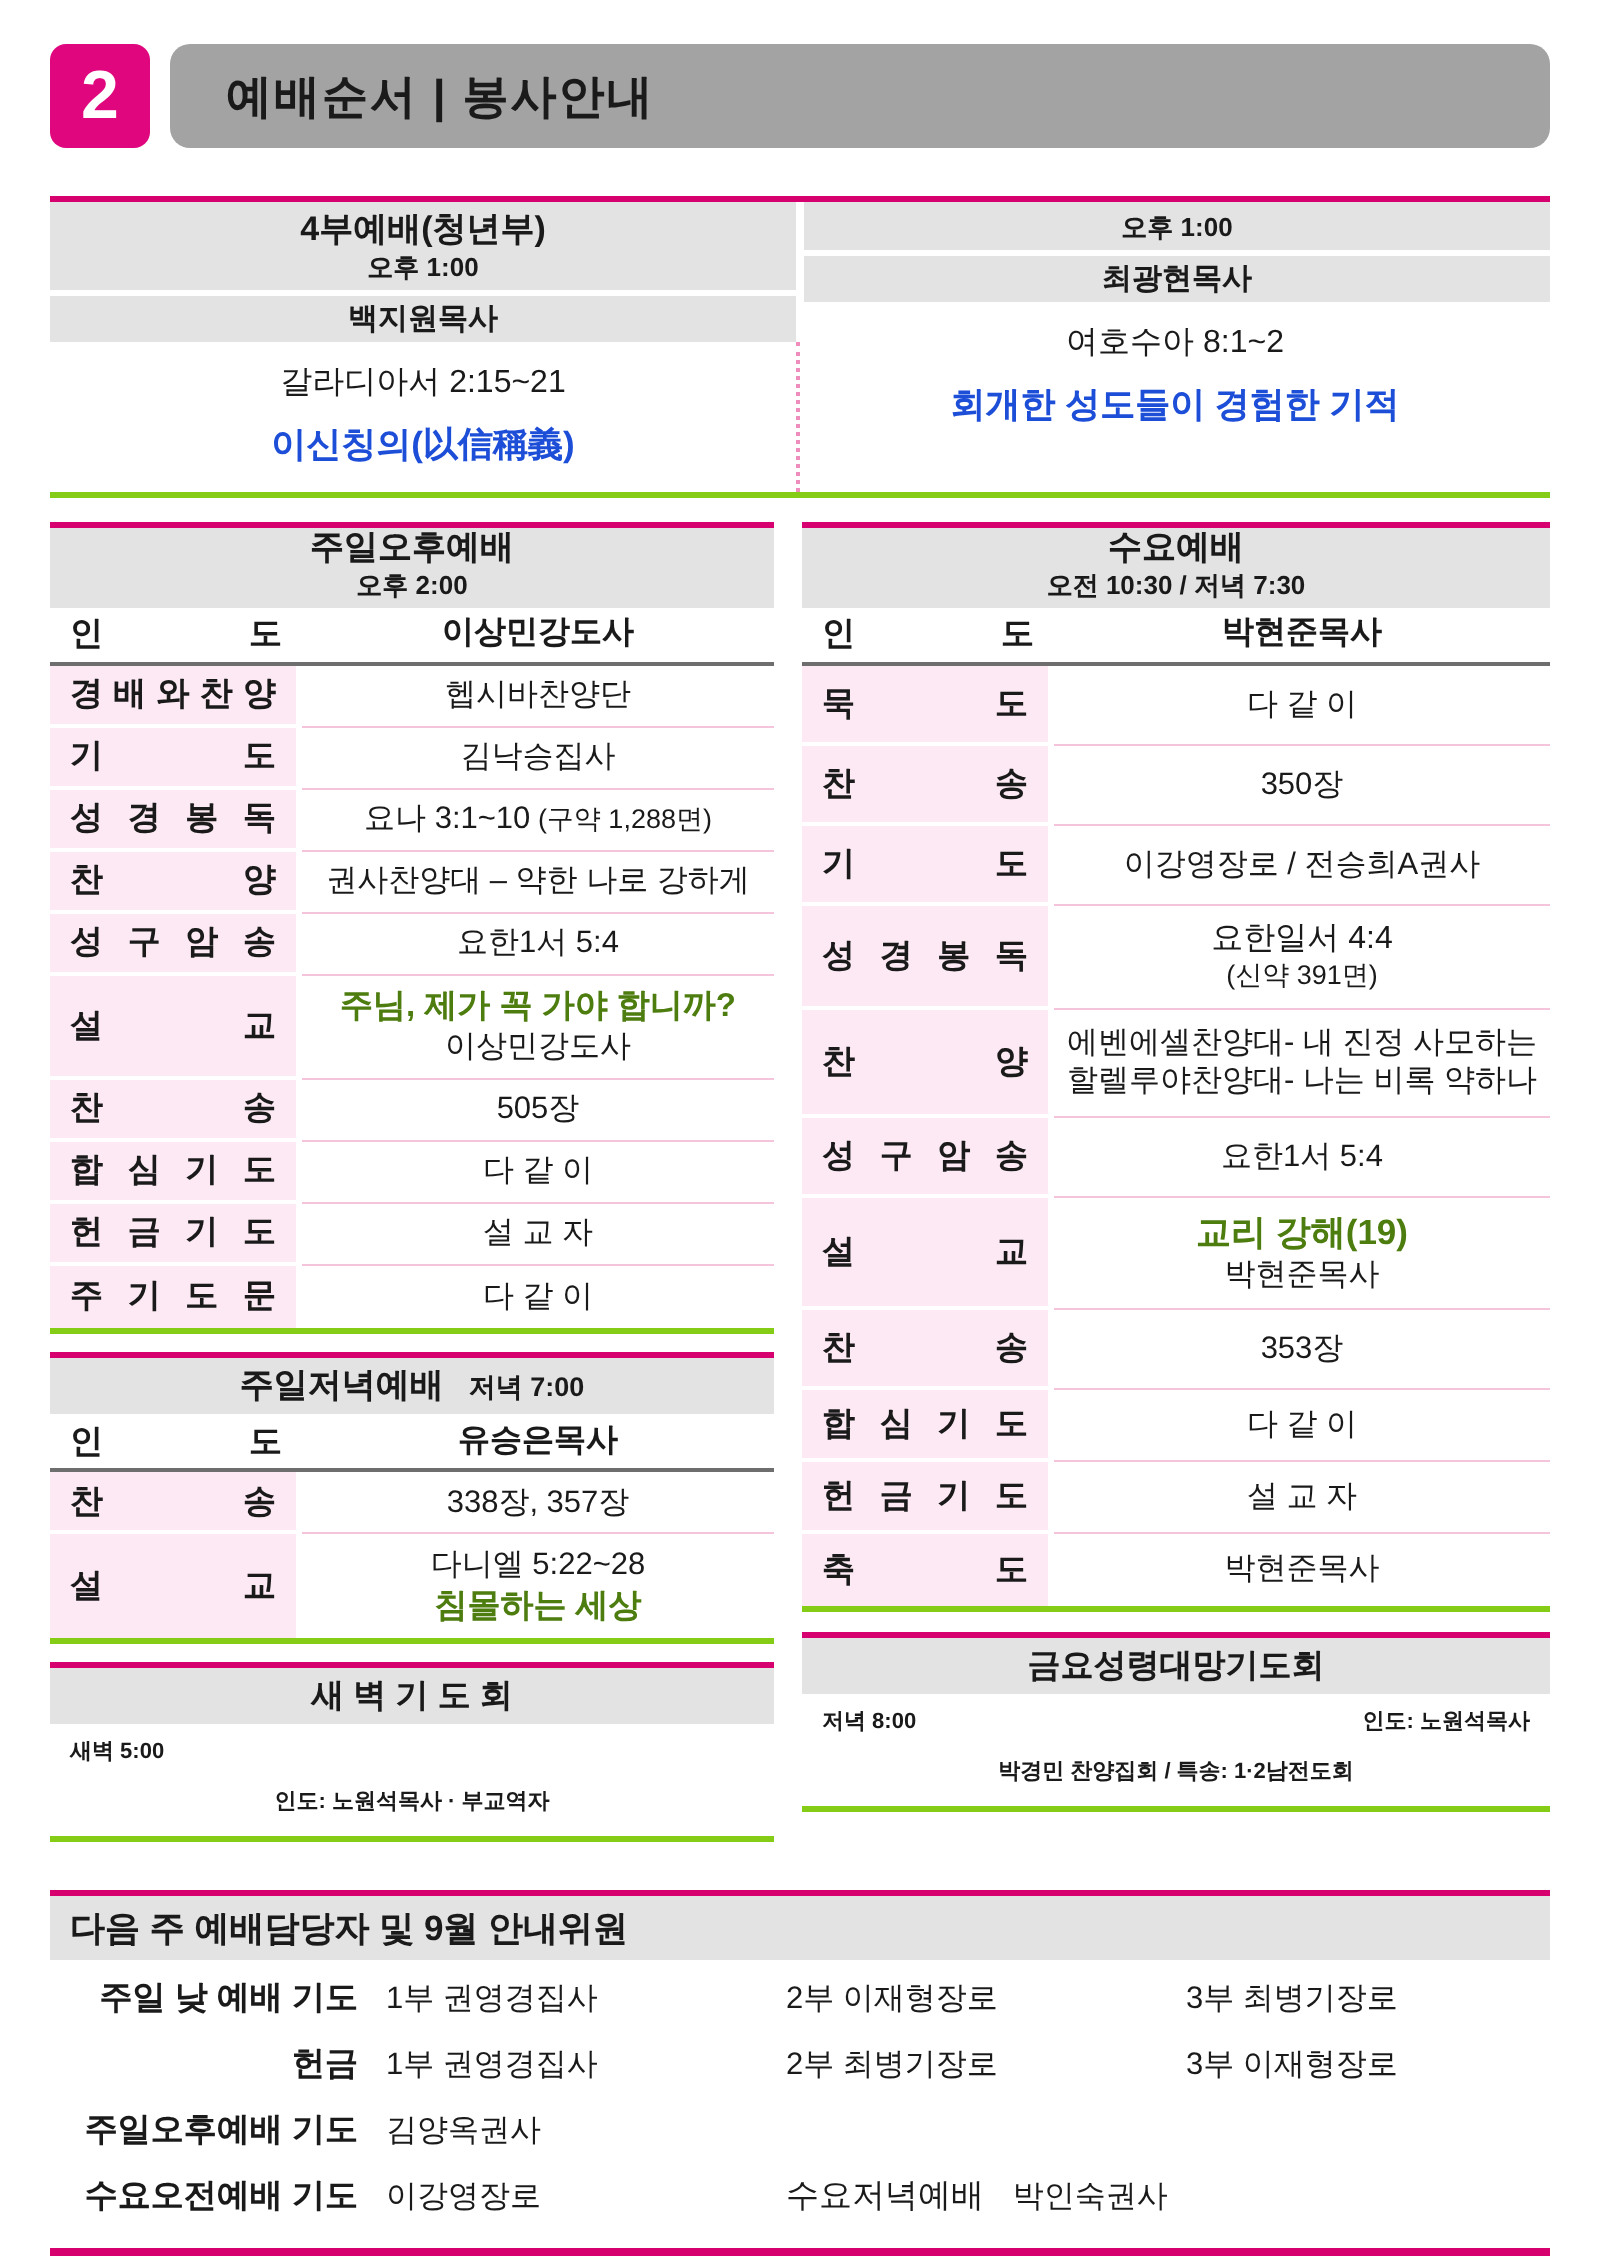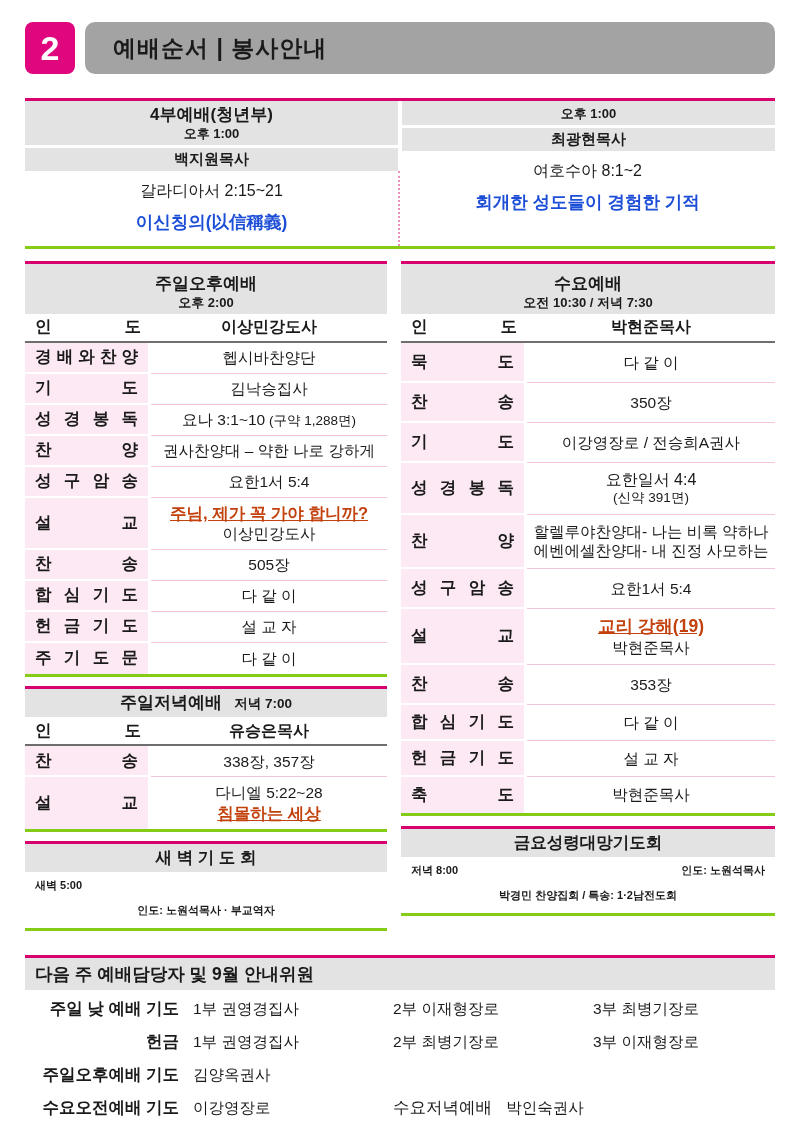--- a/index.html
+++ b/index.html
@@ -43,21 +43,21 @@
   .duo-body { flex:1; text-align:center; padding:10px 0 12px; }
   .duo-col.left .duo-body { border-right:2px dotted #ef8ebc; }
   .duo-scrip { font-size:16px; display:block; }
   .duo-serm { font-size:17.5px; font-weight:bold; display:block; margin-top:8px; }
 
   
   .cols { display:grid; grid-template-columns:362px 1fr; column-gap:14px; margin-top:12px; }
   .stack { display:flex; flex-direction:column; }
 
   
-  .wt-head { text-align:center; padding:10px 0 2px; }
+  .wt-head { text-align:center; padding:0 0 2px; }
   .wt-head .t { font-size:17px; font-weight:bold; line-height:1.2; }
   .wt-head .tm { font-size:13px; font-weight:bold; display:block; }
   .wt-head.inline { padding:4px 0; }
   .wt-head.inline .t { display:inline; }
   .wt-head.inline .tm { display:inline; font-size:13.5px; margin-left:8px; }
 
   .row { display:grid; grid-template-columns:126px 1fr; align-items:stretch; }
   .lbl {
     font-weight:bold; font-size:16.5px; padding:0 10px;
     display:flex; align-items:center;
@@ -71,21 +71,21 @@
   .row.lead { min-height:29px; border-bottom:2px solid #6e6e6e; }
   .row.lead .val { font-weight:bold; font-size:16px; }
   .row.r { min-height:31px; }
   .row.r .lbl { background:#fce9f3; border-bottom:2px solid #fff; margin-right:3px; }
   .row.r .val { border-bottom:1px solid #f4c3dc; }
   .row.r:last-child .lbl { border-bottom:none; }
   .row.r:last-child .val { border-bottom:none; }
   .tall .row.r { min-height:40px; }
   .bold { font-weight:normal; }
   .note { font-weight:normal; font-size:13.5px; }
-  .serm-line { font-weight:bold; font-size:16.5px; color:#c2410c;text-decoration:underline; }
+  .serm-line { font-weight:bold; font-size:16.5px; color:#4d7c0f; }
 
   
   .pr-head { text-align:center; font-size:16.5px; font-weight:bold; padding:3px 0; }
   .pr-body { padding:6px 10px 10px; font-size:11px;font-weight:bold; }
   .pr-top { display:flex; justify-content:space-between; }
   .pr-center { text-align:center; margin-top:10px; }
 
   
   .bottom { margin-top:24px; border-top:3px solid #d6006e; border-bottom:4px solid #d6006e; }
   .bottom-head { font-size:17.5px; font-weight:bold; padding:4px 10px; }
@@ -364,22 +364,22 @@
           </div>
         </div>
         <div class="row r" style="min-height:54px;">
           <div class="lbl">
               <span class="justify-chars">
                 <span>찬</span>
                 <span>양</span>
               </span>
             </div>
           <div class="val">
+            <span>에벤에셀찬양대- 내 진정 사모하는</span>
             <span>할렐루야찬양대- 나는 비록 약하나</span>
-            <span>에벤에셀찬양대- 내 진정 사모하는</span>
           </div>
         </div>
         <div class="row r">
           <div class="lbl">
               <span class="justify-chars">
                 <span>성</span>
                 <span>구</span>
                 <span>암</span>
                 <span>송</span>
               </span>

